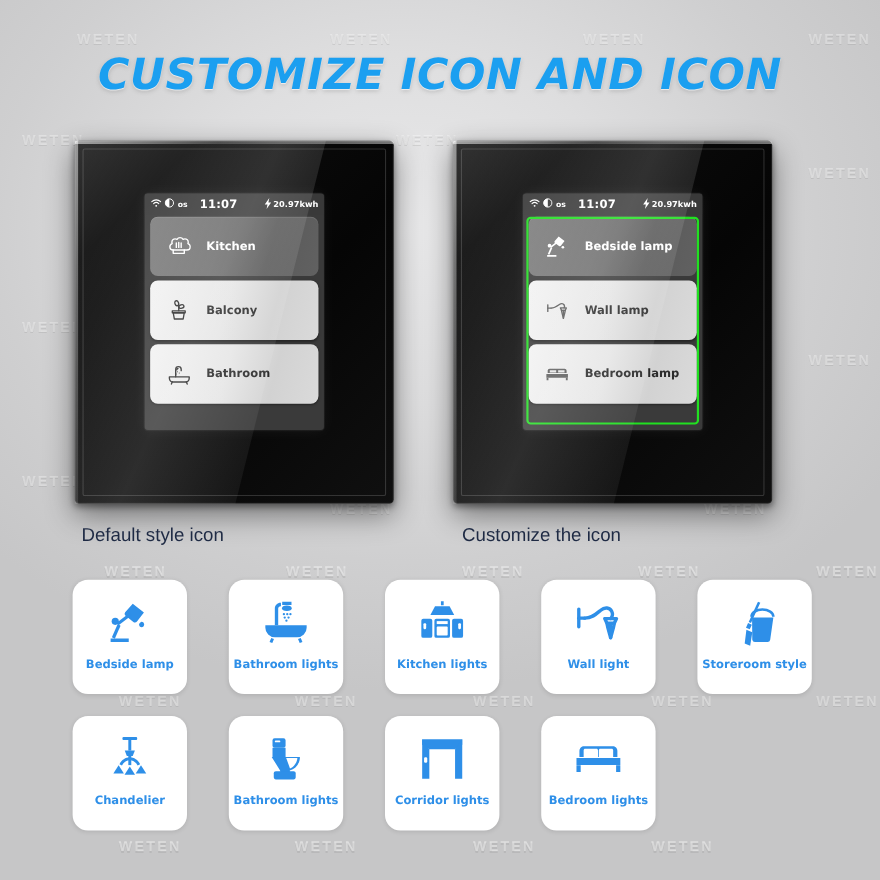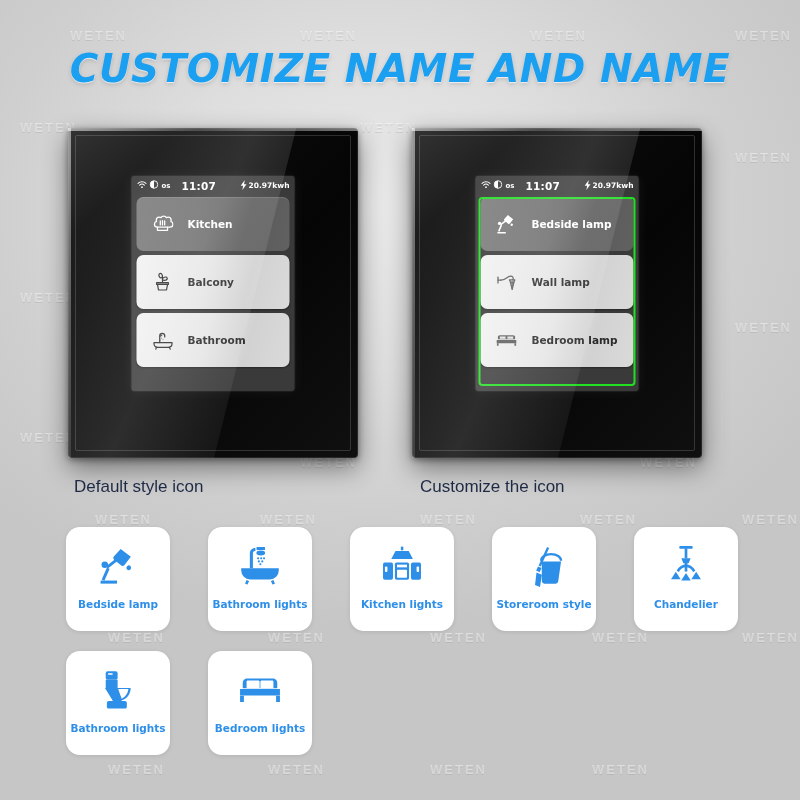--- a/index.html
+++ b/index.html
@@ -249,21 +249,21 @@
     <div class="wm" style="left:268px; top:630px;">WETEN</div>
     <div class="wm" style="left:430px; top:630px;">WETEN</div>
     <div class="wm" style="left:592px; top:630px;">WETEN</div>
     <div class="wm" style="left:742px; top:630px;">WETEN</div>
     <div class="wm" style="left:108px; top:762px;">WETEN</div>
     <div class="wm" style="left:268px; top:762px;">WETEN</div>
     <div class="wm" style="left:430px; top:762px;">WETEN</div>
     <div class="wm" style="left:592px; top:762px;">WETEN</div>
   </div>
 
-  <div class="title">CUSTOMIZE NAME AND NAME</div>
+  <div class="title">CUSTOMIZE ICON AND ICON</div>
 
   <div class="panel left">
     <div class="edge-top"></div>
     <div class="edge-left"></div>
     <div class="inner-line"></div>
 
     <div class="screen">
       <div class="statusbar">
         <span>
           <svg width="11" height="9" viewBox="0 0 16 13">
@@ -462,20 +462,33 @@
           <rect x="19.6" y="12.3" width="1.3" height="2.8" rx="0.5" fill="#ffffff"></rect>
           <rect x="8.3" y="10.2" width="7.4" height="9" rx="0.9"></rect>
           <rect x="9.4" y="11.3" width="5.2" height="1.4" fill="#ffffff"></rect>
           <rect x="9.4" y="13.9" width="5.2" height="4.2" rx="0.4" fill="#ffffff"></rect>
         </svg>
       </span>
       <span class="clabel">Kitchen lights</span>
     </div>
 
 
+    <div class="card">
+      <span class="cicon">
+        <svg width="46" height="46" viewBox="0 0 24 24" fill="none" stroke="#2e8fe8" stroke-width="1.6" stroke-linecap="round" stroke-linejoin="round">
+          <path d="M2.7 5.6v8.4"></path>
+          <path d="M2.7 9.9h2.8"></path>
+          <path d="M5.5 9.9c3.5 0 5.6-2.1 7.6-3.8 1.9-1.6 4.3-1.3 5.2.5.7 1.4.3 2.6-.4 3.4"></path>
+          <path d="M15 10.1h5.6l-1 2.1c-.5 3-1.5 5.6-1.8 7-.3-1.4-1.3-4-1.8-7z"></path>
+          <path d="M17.8 12.5v6.6"></path>
+          <path d="M16.2 12.3h3.2"></path>
+        </svg>
+      </span>
+      <span class="clabel">Wall light</span>
+    </div>
 
     <div class="card">
       <span class="cicon">
         <svg width="46" height="46" viewBox="0 0 24 24">
           <path d="M13.6 2.1l1.1.5-4.4 9.6-1.1-.5z" fill="#2e8fe8"></path>
           <path d="M8.9 12.2l1.8.8-1 2.2-1.8-.8z" fill="#2e8fe8"></path>
           <path d="M8.1 15.4l2.8 1.2-1 6.4-2.6-1.1z" fill="#2e8fe8"></path>
           <path d="M10.8 9.6h10.1l-1.5 10.5a1.3 1.3 0 01-1.3 1.1h-5.9a1.3 1.3 0 01-1.3-1.1z" fill="#2e8fe8"></path>
           <path d="M10.5 9.2c0-1.9 2.3-3.4 5.2-3.4s5.2 1.5 5.2 3.4" fill="none" stroke="#2e8fe8" stroke-width="1.2"></path>
         </svg>
@@ -506,20 +519,31 @@
           <rect x="6.7" y="3.2" width="2.6" height="0.9" rx="0.4" fill="#ffffff"></rect>
           <path d="M5.6 6.7h6.2v4.3H5.6z"></path>
           <path d="M5.2 11h13.4c0 3.1-2 5.7-4.8 6.5l.3 2.5h-4.6l-.3-2.5"></path>
           <path d="M7.2 17.8h8.4c.6 0 1 .4 1 1v1.9c0 .6-.4 1-1 1H7.2c-.6 0-1-.4-1-1v-1.9c0-.6.4-1 1-1z"></path>
           <path d="M12.1 11.5h5.3c-.2 2.3-1.6 4.2-3.5 5z" fill="#ffffff"></path>
         </svg>
       </span>
       <span class="clabel">Bathroom lights</span>
     </div>
 
+    <div class="card">
+      <span class="cicon">
+        <svg width="46" height="46" viewBox="0 0 24 24" fill="#2e8fe8">
+          <path d="M2.5 2.6h19v2.6l-3.4 2.2H5.9L2.5 5.2z"></path>
+          <path d="M2.5 2.6l3.4 4.9v13.9H2.5z"></path>
+          <path d="M21.5 2.6l-3.4 4.9v13.9h3.4z"></path>
+          <rect x="3.4" y="11.2" width="1.5" height="2.6" rx="0.6" fill="#ffffff"></rect>
+        </svg>
+      </span>
+      <span class="clabel">Corridor lights</span>
+    </div>
 
     <div class="card">
       <span class="cicon">
         <svg width="46" height="46" viewBox="0 0 24 24" fill="#2e8fe8">
           <path d="M3 8.2c0-1.2 1-2.2 2.2-2.2h13.6c1.2 0 2.2 1 2.2 2.2v2.9H3z"></path>
           <path d="M5.7 7.1h5.4c.4 0 .7.3.7.7v3.3H5V7.8c0-.4.3-.7.7-.7z" fill="#ffffff"></path>
           <path d="M12.9 7.1h5.4c.4 0 .7.3.7.7v3.3h-6.8V7.8c0-.4.3-.7.7-.7z" fill="#ffffff"></path>
           <path d="M1.6 11.5h20.8v3.4H1.6z"></path>
           <path d="M1.6 15h2v3.2h-2zM20.4 15h2v3.2h-2z"></path>
         </svg>

